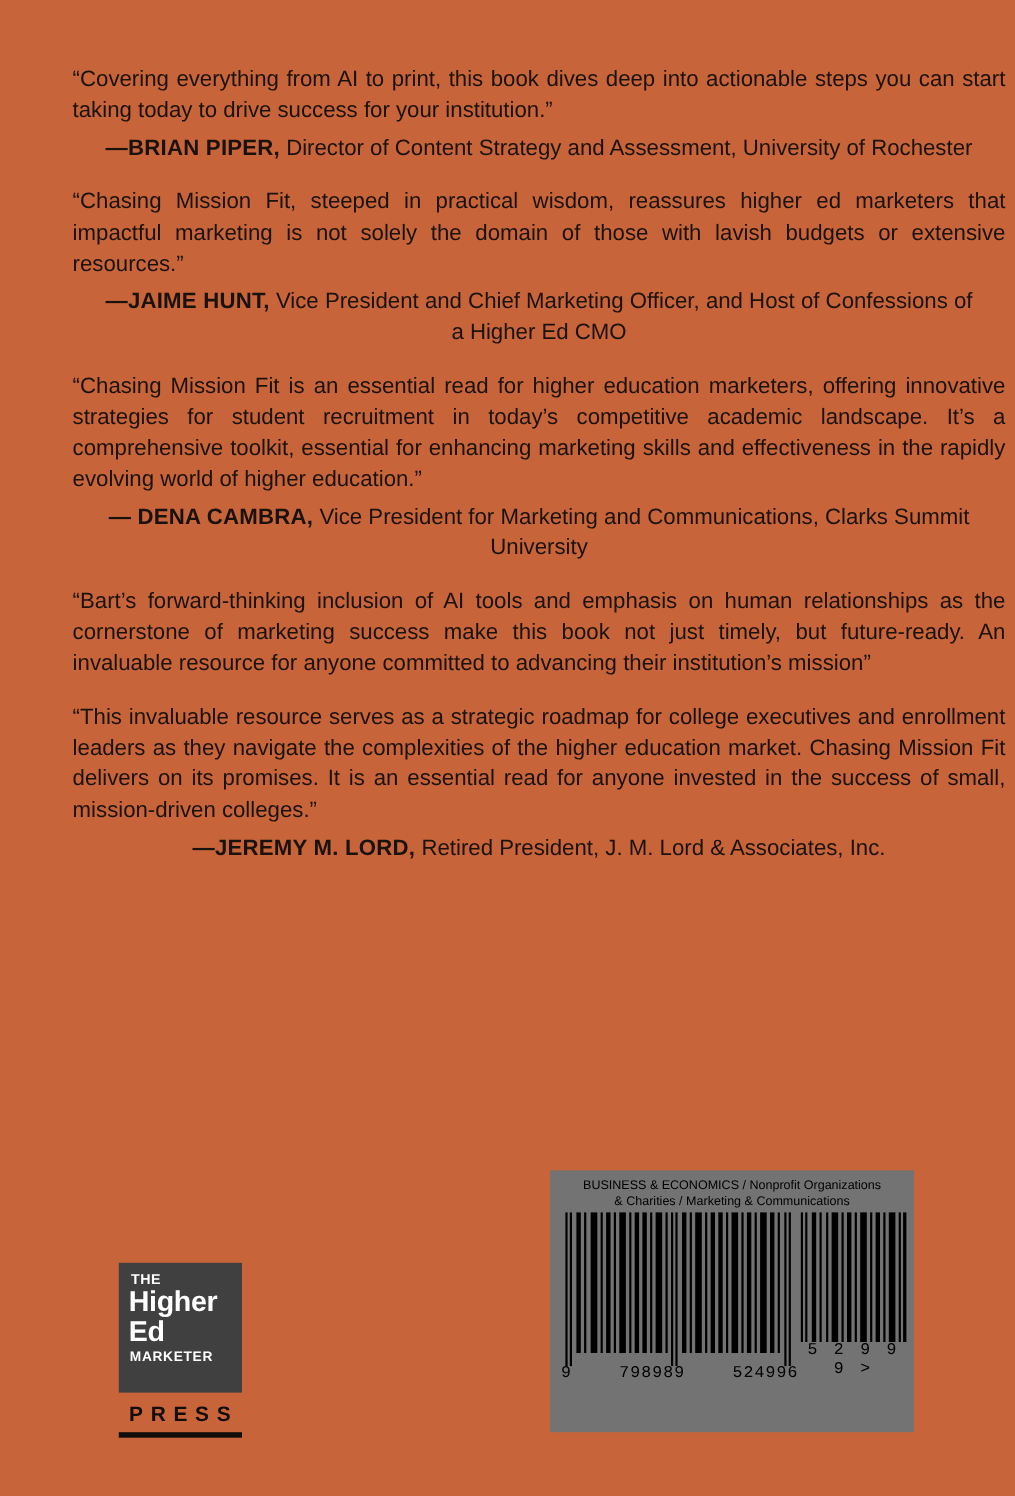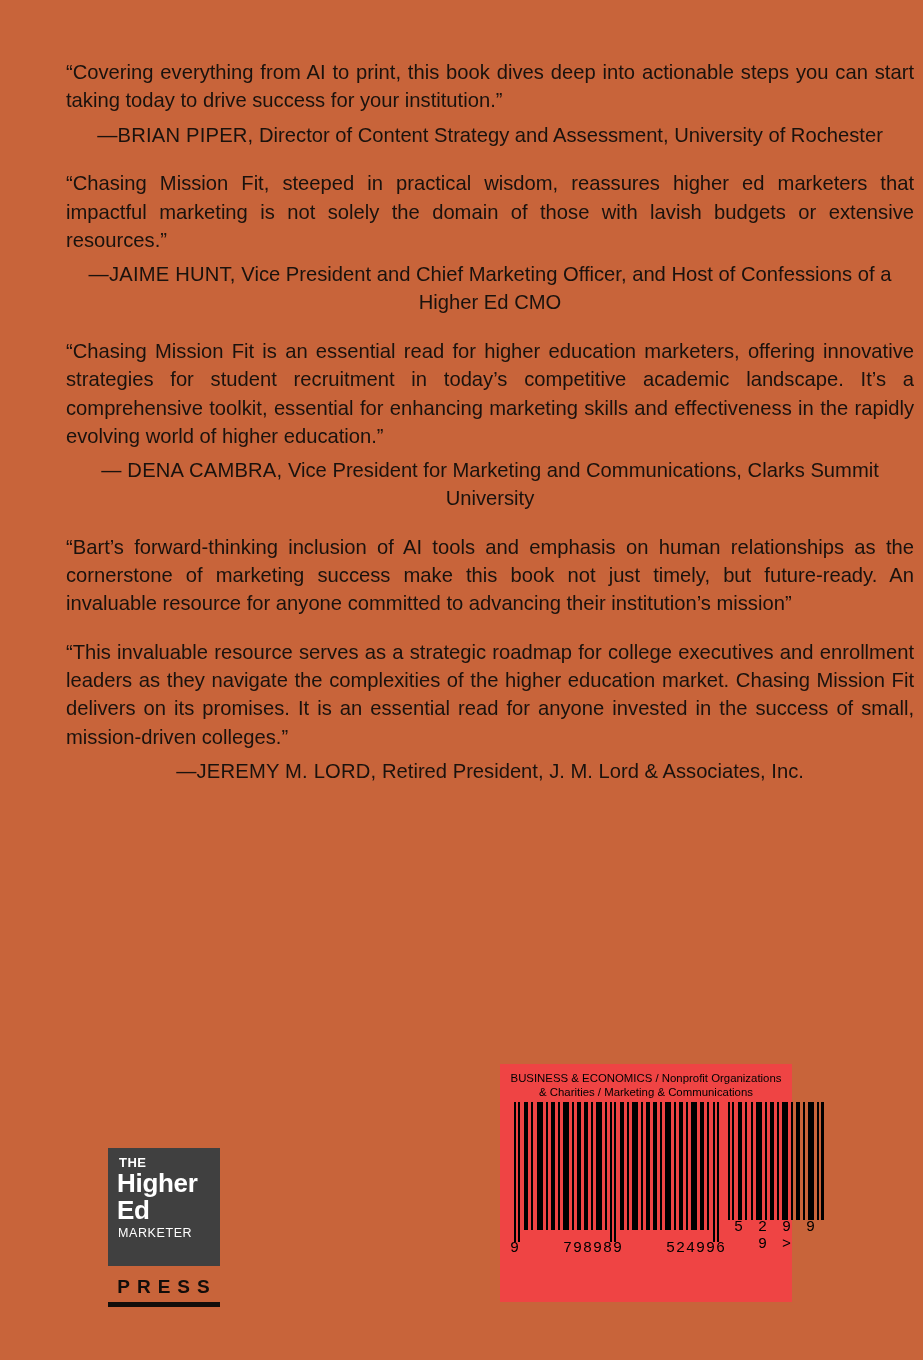--- a/index.html
+++ b/index.html
@@ -41,21 +41,21 @@
   }
   .attrib {
     margin-top: 7px;
     text-align: center;
     font-size: 20.2px;
     line-height: 1.38;
     color: #1a120d;
     padding: 0 22px;
   }
   .attrib .who {
-    font-weight: normal;
+    font-weight: bold;
     letter-spacing: 0.2px;
   }
   .ital {
   }
 
   
   .logo {
     position: absolute;
     left: 80px;
     top: 1148px;
@@ -89,21 +89,21 @@
   .logo-ed {
     font-size: 26px;
     font-weight: bold;
     line-height: 1.02;
     text-align: left;
     padding-left: 9px;
     letter-spacing: -0.3px;
   }
   .logo-marketer {
     font-size: 12.5px;
-    font-weight: normal;
+    font-weight: bold;
     letter-spacing: 0.6px;
     text-align: left;
     padding-left: 10px;
     padding-top: 3px;
   }
   .logo-press {
     margin-top: 10px;
     font-size: 19px;
     font-weight: bold;
     letter-spacing: 7px;
@@ -116,23 +116,23 @@
     height: 5px;
     background: #120d0a;
     width: 112px;
   }
 
   
   .barcode-block {
     position: absolute;
     left: 472px;
     top: 1064px;
-    width: 292px;
+    width: 331px;
     height: 238px;
-    background: #ef4444;
+    background: #737373;
     box-sizing: border-box;
     padding: 8px 10px 6px 10px;
   }
   .bisac {
     font-size: 11.4px;
     line-height: 1.22;
     text-align: center;
     color: #000;
     font-family: "Liberation Sans", sans-serif;
   }

